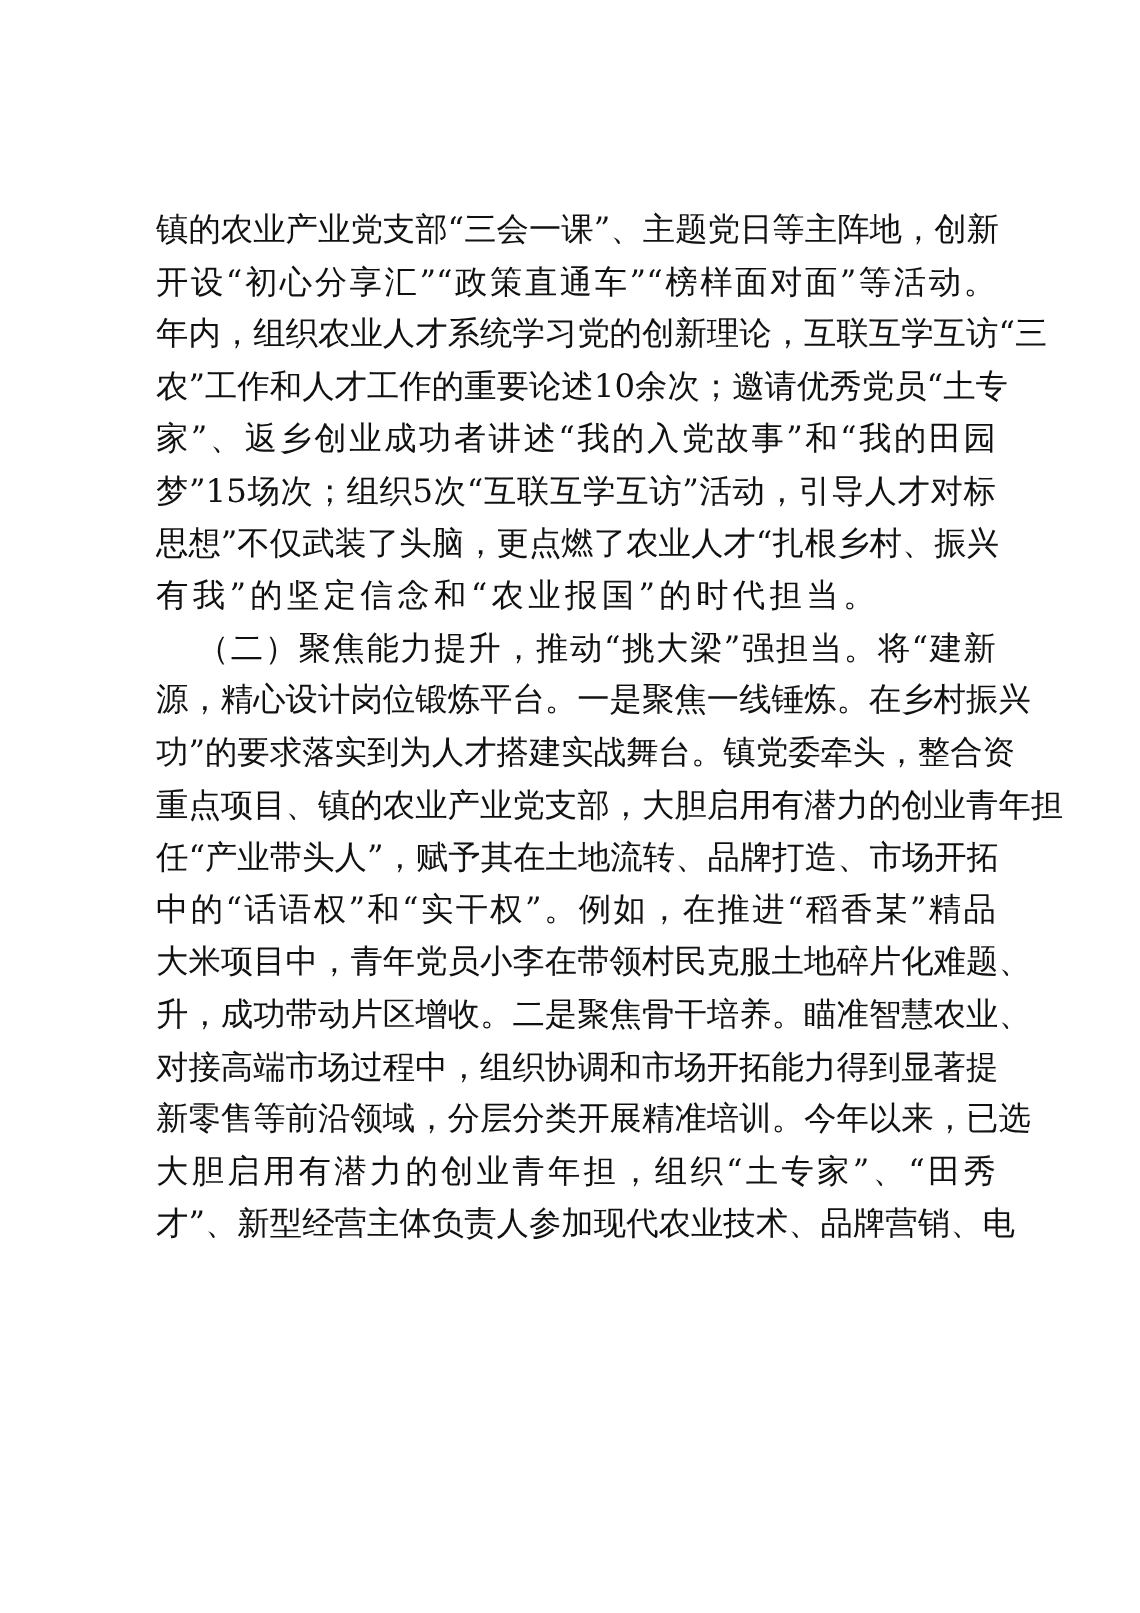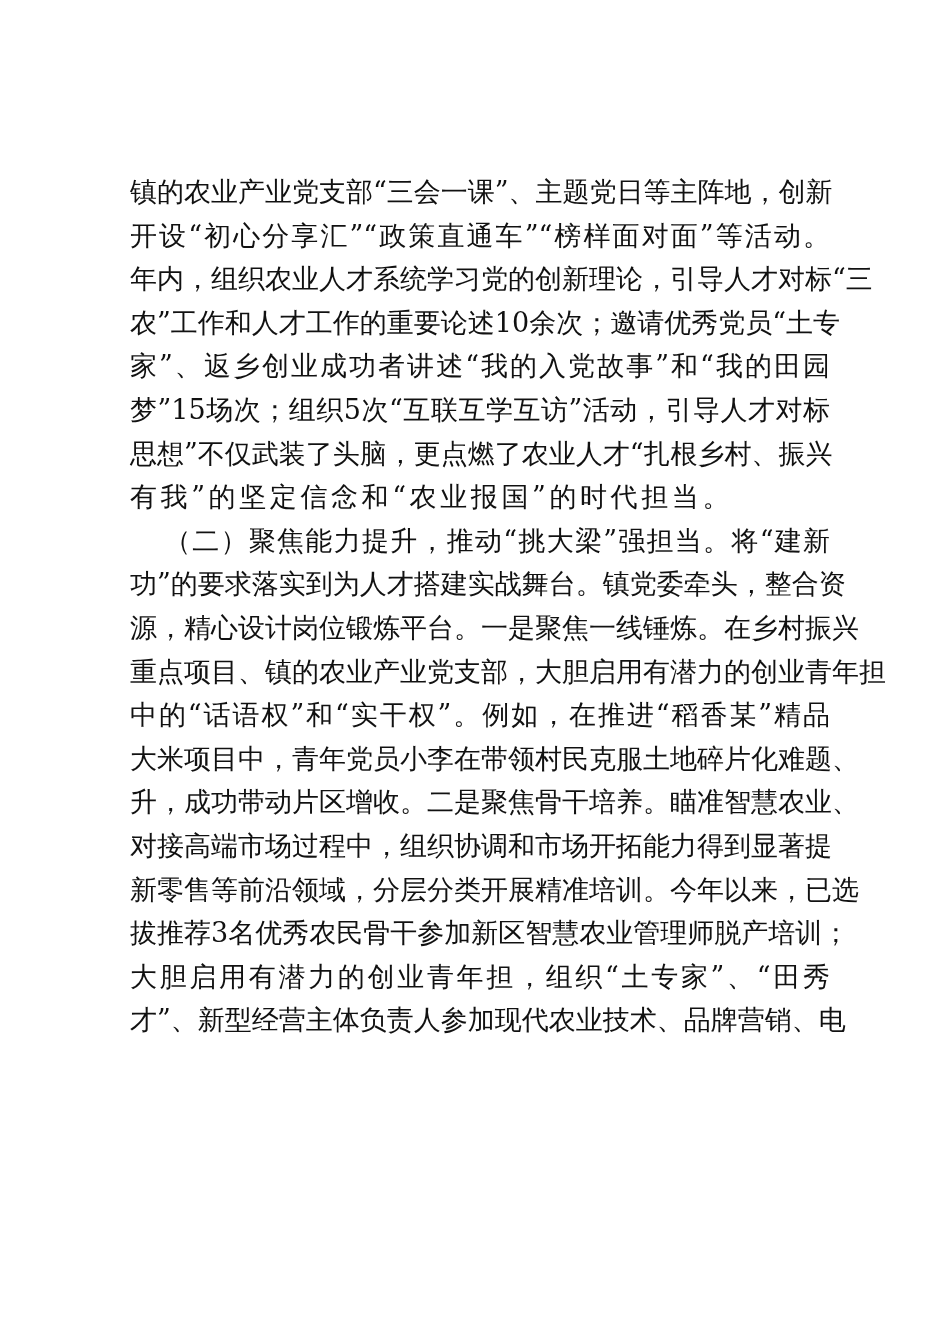--- a/index.html
+++ b/index.html
@@ -48,37 +48,37 @@
   </style>
 </head>
 <body>
 
 <div class="page">
   <div class="body-text">
 
     <div class="paragraph">
       <div class="line">镇的农业产业党支部“三会一课”、主题党日等主阵地，创新</div>
       <div class="line">开设“初心分享汇”“政策直通车”“榜样面对面”等活动。</div>
-      <div class="line">年内，组织农业人才系统学习党的创新理论，引导人才对标“三</div>
+      <div class="line">年内，组织农业人才系统学习党的创新理论，互联互学互访“三</div>
       <div class="line">农”工作和人才工作的重要论述10余次；邀请优秀党员“土专</div>
       <div class="line">家”、返乡创业成功者讲述“我的入党故事”和“我的田园</div>
       <div class="line">梦”15场次；组织5次“互联互学互访”活动，引导人才对标</div>
       <div class="line">思想”不仅武装了头脑，更点燃了农业人才“扎根乡村、振兴</div>
       <div class="line last">有我”的坚定信念和“农业报国”的时代担当。</div>
     </div>
 
     <div class="paragraph">
       <div class="line indent">（二）聚焦能力提升，推动“挑大梁”强担当。将“建新</div>
+      <div class="line">源，精心设计岗位锻炼平台。一是聚焦一线锤炼。在乡村振兴</div>
       <div class="line">功”的要求落实到为人才搭建实战舞台。镇党委牵头，整合资</div>
-      <div class="line">源，精心设计岗位锻炼平台。一是聚焦一线锤炼。在乡村振兴</div>
       <div class="line">重点项目、镇的农业产业党支部，大胆启用有潜力的创业青年担</div>
+      <div class="line">任“产业带头人”，赋予其在土地流转、品牌打造、市场开拓</div>
       <div class="line">中的“话语权”和“实干权”。例如，在推进“稻香某”精品</div>
       <div class="line">大米项目中，青年党员小李在带领村民克服土地碎片化难题、</div>
       <div class="line">升，成功带动片区增收。二是聚焦骨干培养。瞄准智慧农业、</div>
       <div class="line">对接高端市场过程中，组织协调和市场开拓能力得到显著提</div>
       <div class="line">新零售等前沿领域，分层分类开展精准培训。今年以来，已选</div>
-      <div class="line">拔推荐3名优秀农民骨干参加新区智慧农业管理师脱产培训；</div>
       <div class="line">大胆启用有潜力的创业青年担，组织“土专家”、“田秀</div>
       <div class="line">才”、新型经营主体负责人参加现代农业技术、品牌营销、电</div>
     </div>
 
   </div>
 </div>
 
 </body></html>

